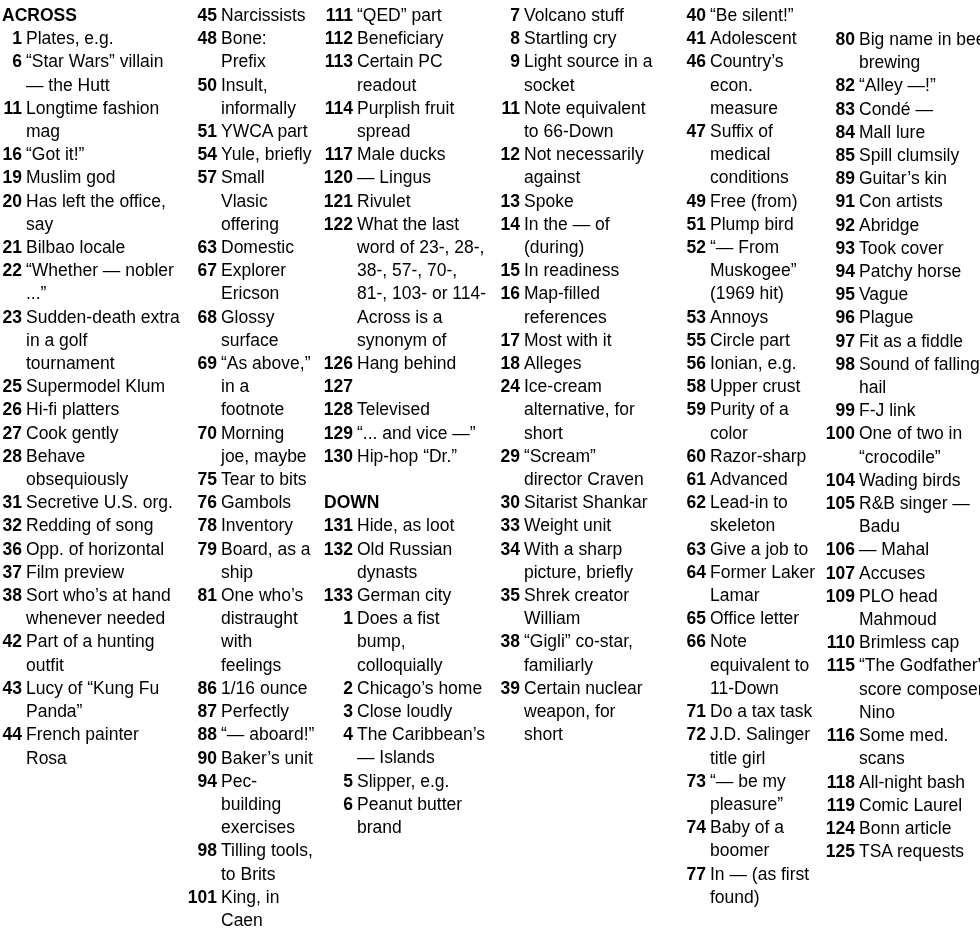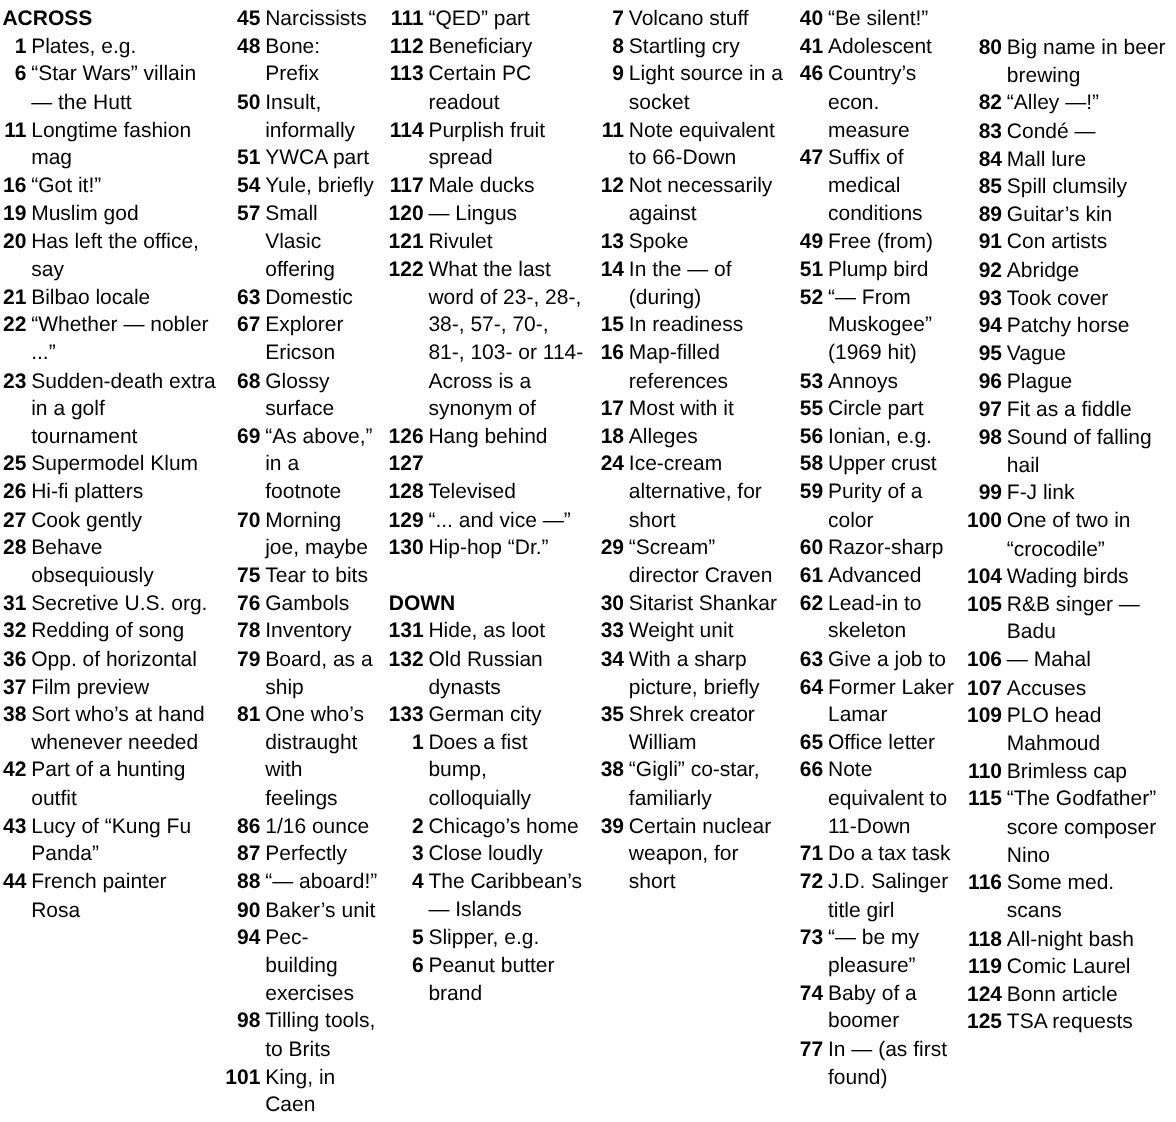--- a/index.html
+++ b/index.html
@@ -26,21 +26,21 @@
   }
   .clue-column {
     flex: 0 0 auto;
     box-sizing: border-box;
     padding-right: 6px;
   }
   .col-w1 { width: 186px; }
   .col-w2 { width: 136px; }
   .col-w3 { width: 176px; }
   .col-w4 { width: 166px; }
-  .col-w5 { width: 140px; }
+  .col-w5 { width: 140px; margin-left: 20px; }
   .col-w6 { width: 176px; margin-top: 24px; }
 
   .section-heading {
     font-size: 17.5px;
     font-weight: bold;
     line-height: 23.2px;
     letter-spacing: 0px;
     padding-left: 2px;
     margin: 0;
   }

